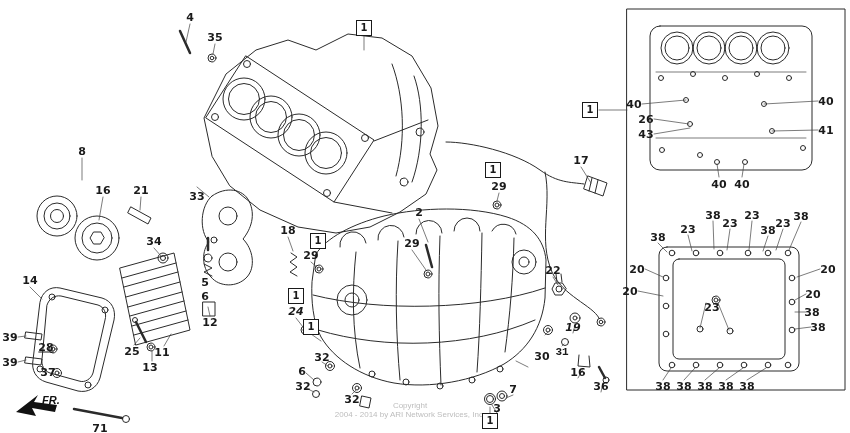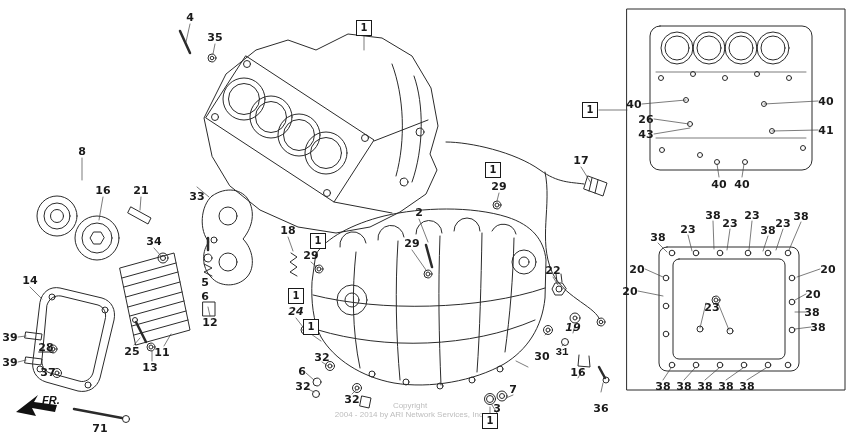--- a/index.html
+++ b/index.html
@@ -295,21 +295,21 @@
       <span class="callout" style="left: 100px; top: 428px;">71</span>
       <span class="callout" style="left: 322px; top: 357px;">32</span>
       <span class="callout" style="left: 302px; top: 371px;">6</span>
       <span class="callout" style="left: 303px; top: 386px;">32</span>
       <span class="callout" style="left: 352px; top: 399px;">32</span>
       <span class="callout" style="left: 542px; top: 356px;">30</span>
       <span class="callout" style="left: 562px; top: 352px; font-family: Liberation Mono, monospace;">31</span>
       <span class="callout" style="left: 573px; top: 327px; font-style: italic;">19</span>
       <span class="callout" style="left: 553px; top: 270px;">22</span>
       <span class="callout" style="left: 578px; top: 372px;">16</span>
-      <span class="callout" style="left: 601px; top: 408px;">36</span>
+      <span class="callout" style="left: 601px; top: 386px;">36</span>
       <span class="callout" style="left: 513px; top: 389px;">7</span>
       <span class="callout" style="left: 497px; top: 408px;">3</span>
       <span class="callout boxed" style="left: 490px; top: 421px;">1</span>
       <span class="callout" style="left: 637px; top: 269px;">20</span>
       <span class="callout" style="left: 630px; top: 291px;">20</span>
       <span class="callout" style="left: 828px; top: 269px;">20</span>
       <span class="callout" style="left: 813px; top: 294px;">20</span>
       <span class="callout" style="left: 658px; top: 237px;">38</span>
       <span class="callout" style="left: 688px; top: 229px;">23</span>
       <span class="callout" style="left: 713px; top: 215px;">38</span>

